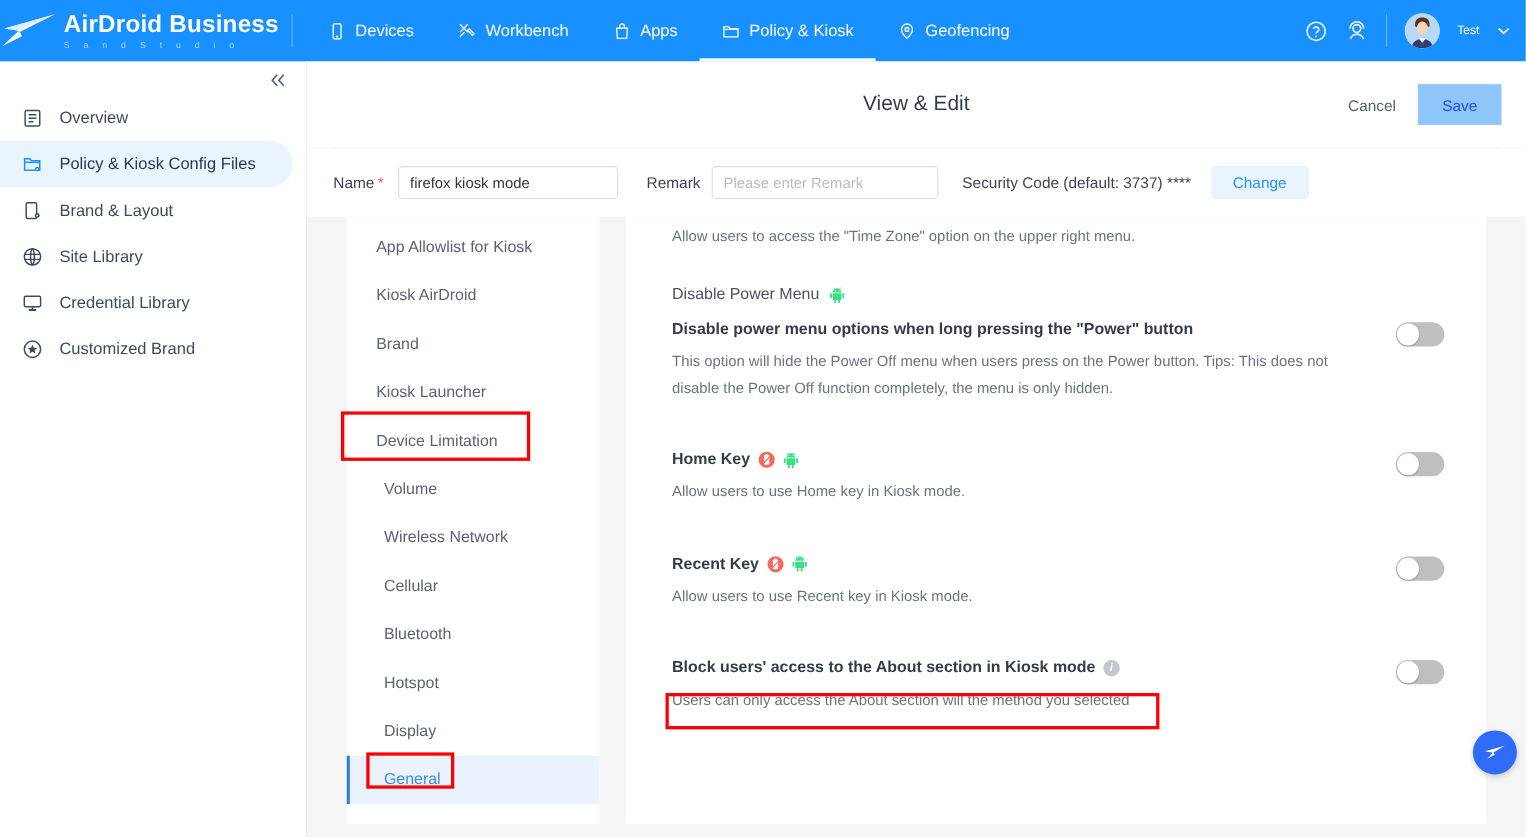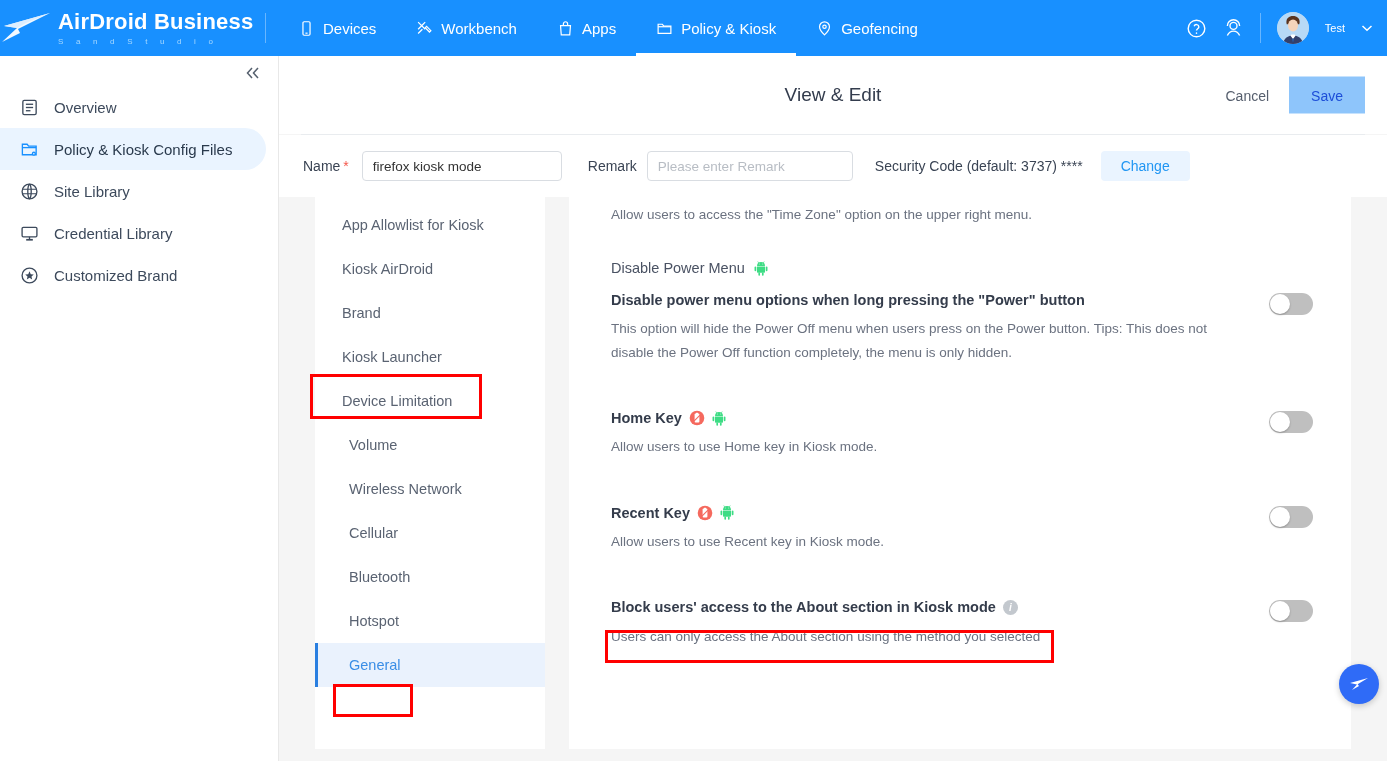--- a/index.html
+++ b/index.html
@@ -288,20 +288,28 @@
     <div class="side-item active">
       <svg class="side-icon" viewBox="0 0 20 20" fill="none" stroke="#1890ff" stroke-width="1.4">
         <path d="M2.5 4.5h5l1.6 2H17v9H2.5v-11z"></path>
           <line x1="2.5" y1="8" x2="17" y2="8"></line>
         <circle cx="14.6" cy="14.4" r="2.2" fill="#1890ff" stroke="none"></circle>
         <circle cx="14.6" cy="14.4" r="0.8" fill="#ffffff" stroke="none"></circle>
       </svg>
       <span>Policy &amp; Kiosk Config Files</span>
     </div>
 
+    <div class="side-item">
+      <svg class="side-icon" viewBox="0 0 20 20" fill="none" stroke="#3d4a5c" stroke-width="1.4">
+        <rect x="4" y="2.5" width="10" height="15" rx="1.4"></rect>
+        <circle cx="14.6" cy="14.6" r="2.3" fill="#3d4a5c" stroke="none"></circle>
+        <circle cx="14.6" cy="14.6" r="0.85" fill="#ffffff" stroke="none"></circle>
+      </svg>
+      <span>Brand &amp; Layout</span>
+    </div>
 
     <div class="side-item">
       <svg class="side-icon" viewBox="0 0 20 20" fill="none" stroke="#3d4a5c" stroke-width="1.4">
         <circle cx="10" cy="10" r="7.8"></circle>
           <path d="M10 2.2c2.4 2.3 2.4 13.3 0 15.6M10 2.2C7.6 4.5 7.6 15.5 10 17.8"></path>
         <path d="M2.6 7.6h14.8M2.6 12.4h14.8" stroke-width="1.1"></path>
       </svg>
       <span>Site Library</span>
     </div>
 
@@ -373,20 +381,23 @@
             <span>Wireless Network</span>
           </div>
         <div class="sub-item lvl2">
             <span>Cellular</span>
           </div>
         <div class="sub-item lvl2">
             <span>Bluetooth</span>
           </div>
         <div class="sub-item lvl2">
             <span>Hotspot</span>
+          </div>
+        <div class="sub-item lvl2">
+            <span>Display</span>
           </div>
         <div class="sub-item lvl2 active">
             <span>General</span>
           </div>
       </div>
     </div>
 
     <div class="content-card">
       <div class="content-inner">
 
@@ -482,21 +493,21 @@
           </div>
         </div>
 
         <div class="section" style="padding-top:30px">
           <div class="opt-row">
             <div class="opt-main">
               <div class="opt-title">
                 <span>Block users' access to the About section in Kiosk mode</span>
                 <span class="ico-info">i</span>
               </div>
-              <div class="opt-desc">Users can only access the About section using the method you selected</div>
+              <div class="opt-desc">Users can only access the About section will the method you selected</div>
             </div>
             <div class="toggle">
                 <div class="knob"></div>
               </div>
           </div>
         </div>
 
       </div>
     </div>
   </div>

